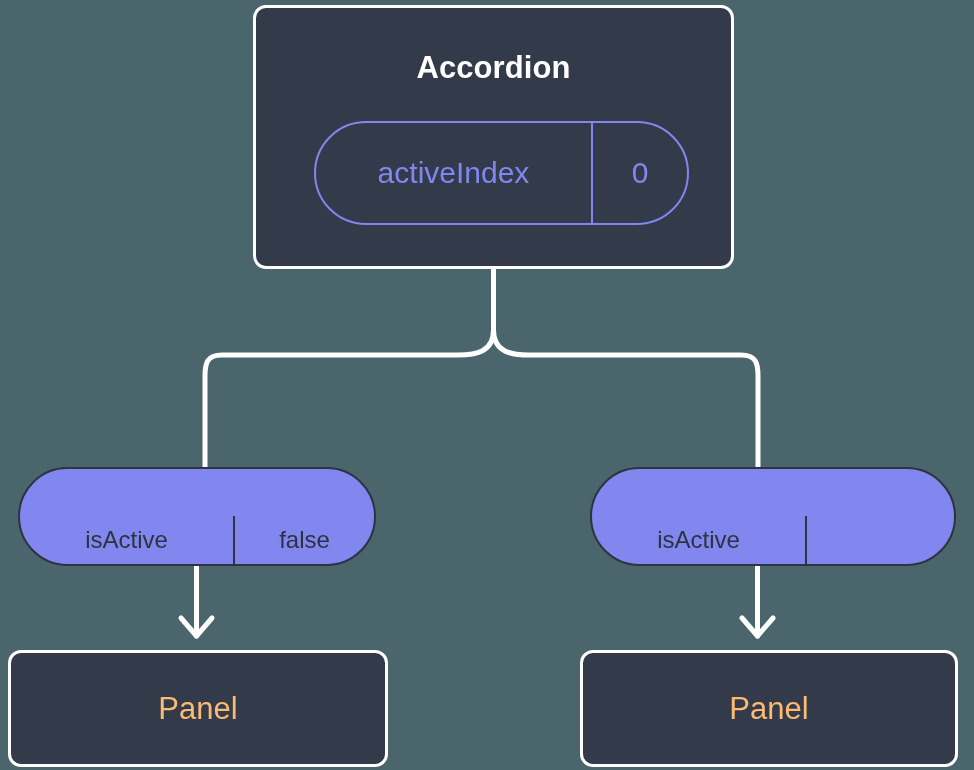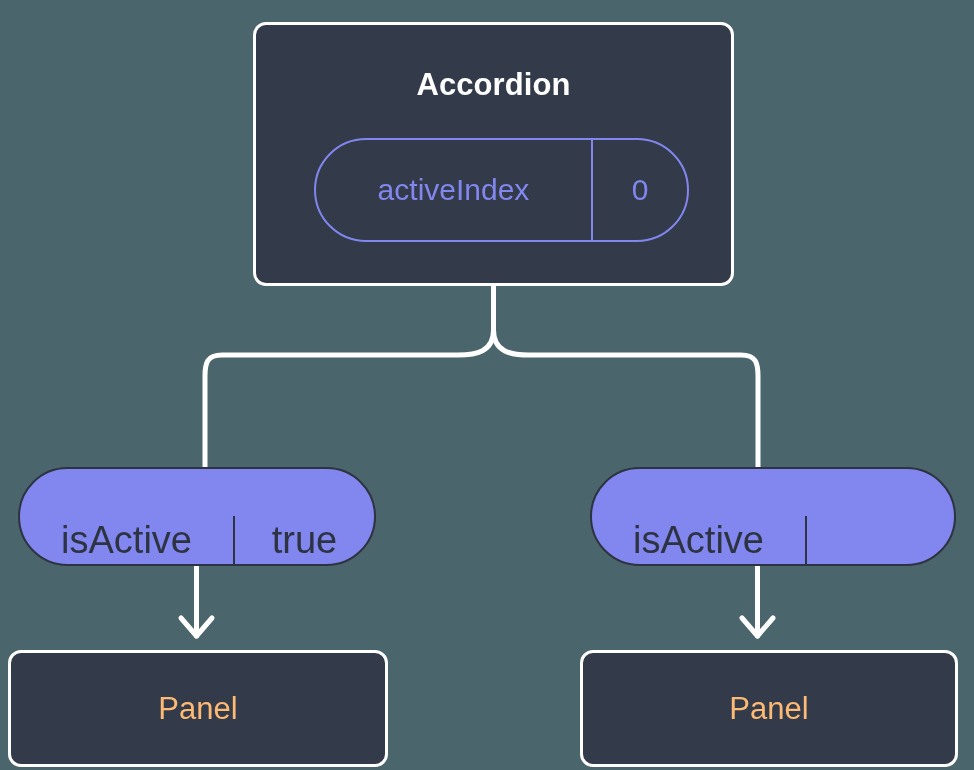--- a/index.html
+++ b/index.html
@@ -38,21 +38,21 @@
     box-sizing: border-box;
     background: #333a49;
     border: 3px solid #ffffff;
     border-radius: 13px;
     z-index: 2;
   }
 
   
   #accordion-node {
     left: 253px;
-    top: 22px;
+    top: 5px;
     width: 481px;
     height: 264px;
   }
   .node-title {
     position: absolute;
     left: 0;
     right: 0;
     top: 42px;
     text-align: center;
     color: #ffffff;
@@ -107,21 +107,21 @@
     border-radius: 999px;
     overflow: hidden;
     z-index: 2;
   }
   .pill-filled .pill-key,
   .pill-filled .pill-val {
     display: flex;
     align-items: center;
     justify-content: center;
     color: #2d3340;
-    font-size: 38px;
+    font-size: 24px;
     font-weight: 400;
     white-space: nowrap;
     margin-top: 47px;
   }
   .pill-filled .pill-key {
     border-right: 2px solid #2d3340;
   }
   .pill-filled .pill-val {
     flex: 1;
   }
@@ -202,21 +202,21 @@
     <div class="node-title">Accordion</div>
 
     <div class="pill-outline" id="accordion-state-pill">
       <div class="pill-key">activeIndex</div>
       <div class="pill-val">0</div>
     </div>
   </div>
 
   <div class="pill-filled" id="left-prop-pill">
     <div class="pill-key">isActive</div>
-    <div class="pill-val">true</div>
+    <div class="pill-val">false</div>
   </div>
 
   <div class="pill-filled" id="right-prop-pill">
     <div class="pill-key">isActive</div>
   </div>
 
   <div class="node-box" id="left-panel-node">
     <div class="panel-label">Panel</div>
   </div>
 

